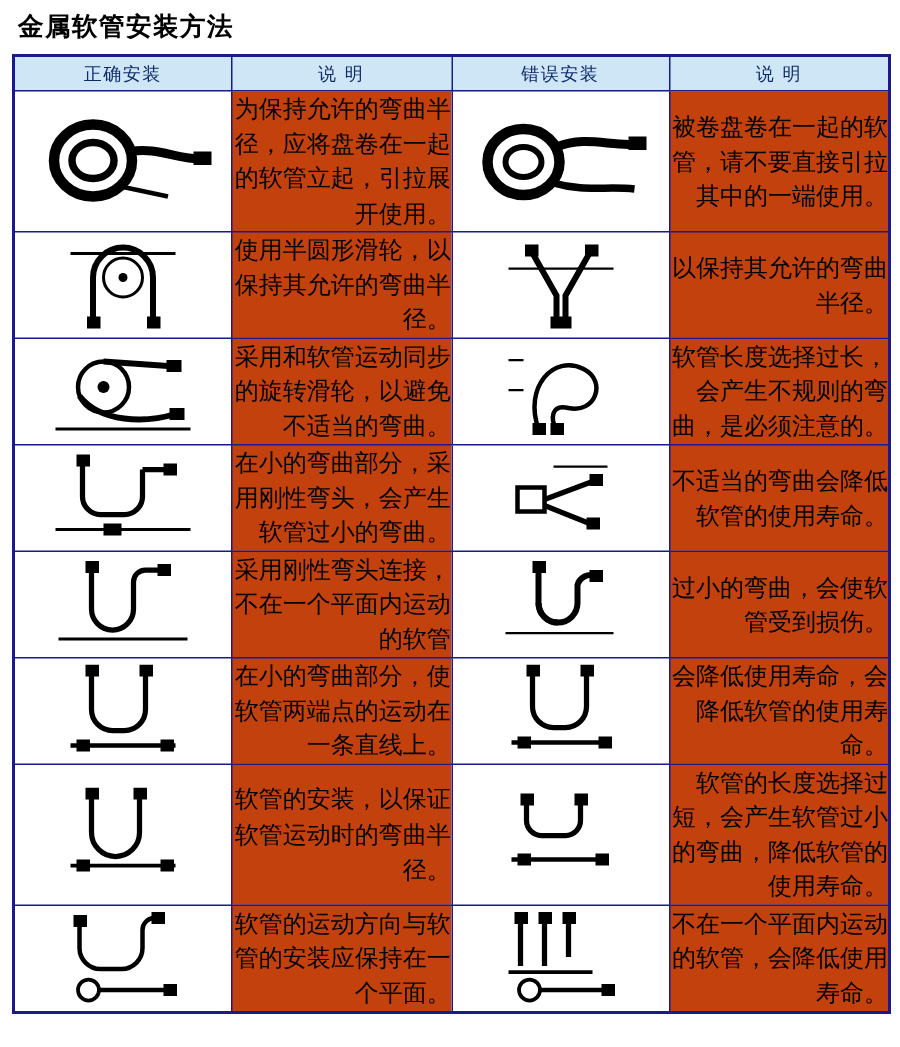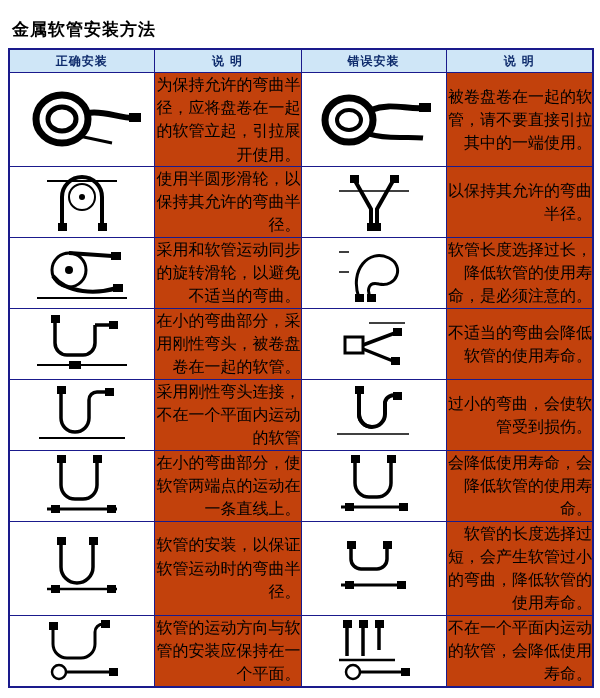--- a/index.html
+++ b/index.html
@@ -18,39 +18,39 @@
     width: 600px;
     height: 698px;
     position: relative;
     box-sizing: border-box;
     padding: 6px 8px 0 8px;
   }
   .title {
     font-size: 17px;
     font-weight: bold;
     letter-spacing: 1px;
-    margin: 12px 0 7px 4px;
+    margin: 0 0 7px 4px;
     color: #000;
   }
   table.main {
     border-collapse: collapse;
     width: 584px;
     table-layout: fixed;
     border: 2px solid #1a1a8c;
   }
   table.main td, table.main th {
     border: 1px solid #1a1a8c;
     padding: 0;
     vertical-align: middle;
   }
   thead th {
     background: #cfe6f7;
     color: #0d2a6b;
     font-size: 12px;
-    font-weight: bold;
+    font-weight: normal;
     height: 22px;
     letter-spacing: 1px;
   }
   col.c-img { width: 145px; }
   col.c-txt { width: 147px; }
 
   td.imgcell {
     background: #ffffff;
     text-align: center;
     height: 70px;
@@ -156,35 +156,35 @@
         </td>
         <td class="txtcell">采用和软管运动同步的旋转滑轮，以避免不适当的弯曲。</td>
         <td class="imgcell">
           <svg class="fig" width="130" height="62" viewBox="0 0 130 62">
             <path d="M50 56 C 40 28, 60 6, 80 16 C 96 24, 88 46, 70 42 C 58 39, 58 50, 62 56" fill="none" stroke="#000" stroke-width="3"></path>
             <rect x="46" y="52" width="9" height="8" fill="#000"></rect>
             <rect x="58" y="52" width="9" height="8" fill="#000"></rect>
             <path d="M30 10 L40 10 M30 30 L40 30" stroke="#000" stroke-width="1.5"></path>
           </svg>
         </td>
-        <td class="txtcell">软管长度选择过长，降低软管的使用寿命，是必须注意的。</td>
+        <td class="txtcell">软管长度选择过长，会产生不规则的弯曲，是必须注意的。</td>
       </tr>
 
       <tr>
         <td class="imgcell">
           <svg class="fig" width="130" height="62" viewBox="0 0 130 62">
             <path d="M38 6 L38 30 A12 12 0 0 0 50 42 L66 42 A12 12 0 0 0 78 30 L78 12" fill="none" stroke="#000" stroke-width="3.5"></path>
             <path d="M78 12 L96 12" stroke="#000" stroke-width="3.5"></path>
             <rect x="34" y="2" width="9" height="8" fill="#000"></rect>
             <rect x="92" y="8" width="9" height="8" fill="#000"></rect>
             <path d="M20 52 L110 52" stroke="#000" stroke-width="2"></path>
             <rect x="52" y="48" width="12" height="8" fill="#000"></rect>
           </svg>
         </td>
-        <td class="txtcell">在小的弯曲部分，采用刚性弯头，被卷盘卷在一起的软管。</td>
+        <td class="txtcell">在小的弯曲部分，采用刚性弯头，会产生软管过小的弯曲。</td>
         <td class="imgcell">
           <svg class="fig" width="130" height="62" viewBox="0 0 130 62">
             <rect x="36" y="24" width="18" height="16" fill="none" stroke="#000" stroke-width="3"></rect>
             <path d="M54 32 L86 20" stroke="#000" stroke-width="3.5" fill="none"></path>
             <path d="M54 36 L84 48" stroke="#000" stroke-width="3.5" fill="none"></path>
             <rect x="84" y="15" width="9" height="8" fill="#000"></rect>
             <rect x="82" y="44" width="9" height="8" fill="#000"></rect>
             <path d="M60 10 L96 10" stroke="#000" stroke-width="1.5"></path>
           </svg>
         </td>

